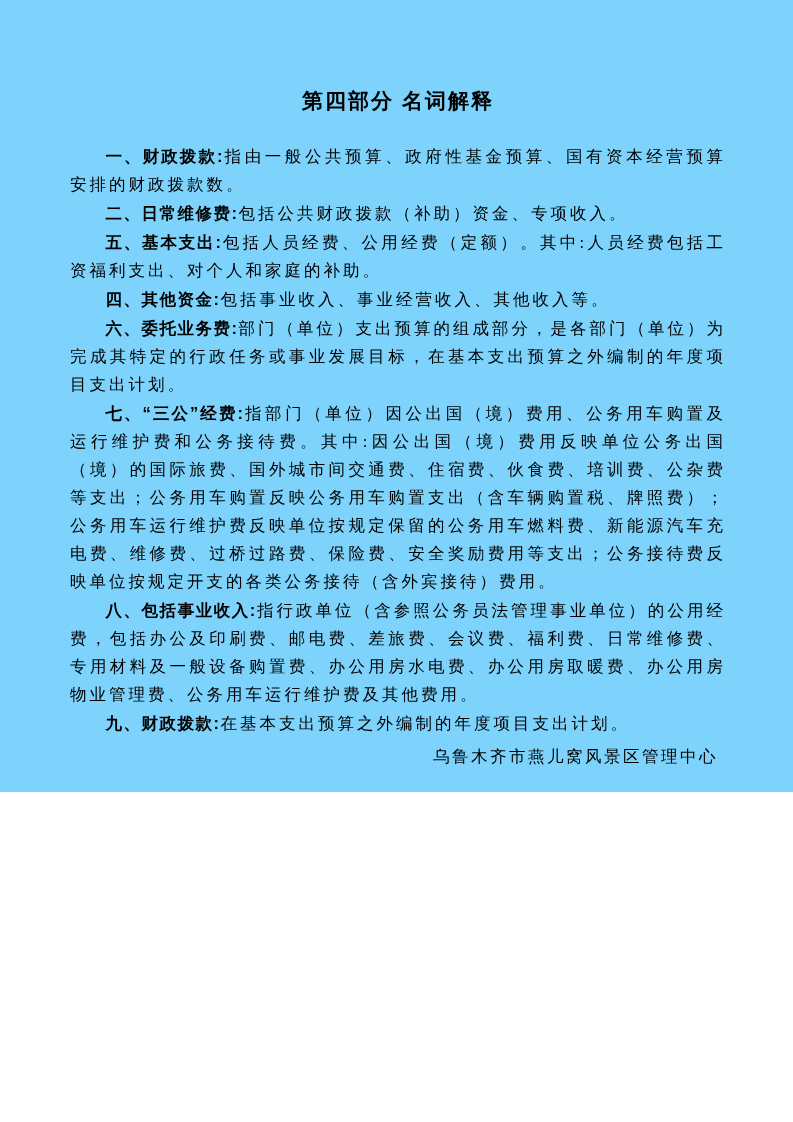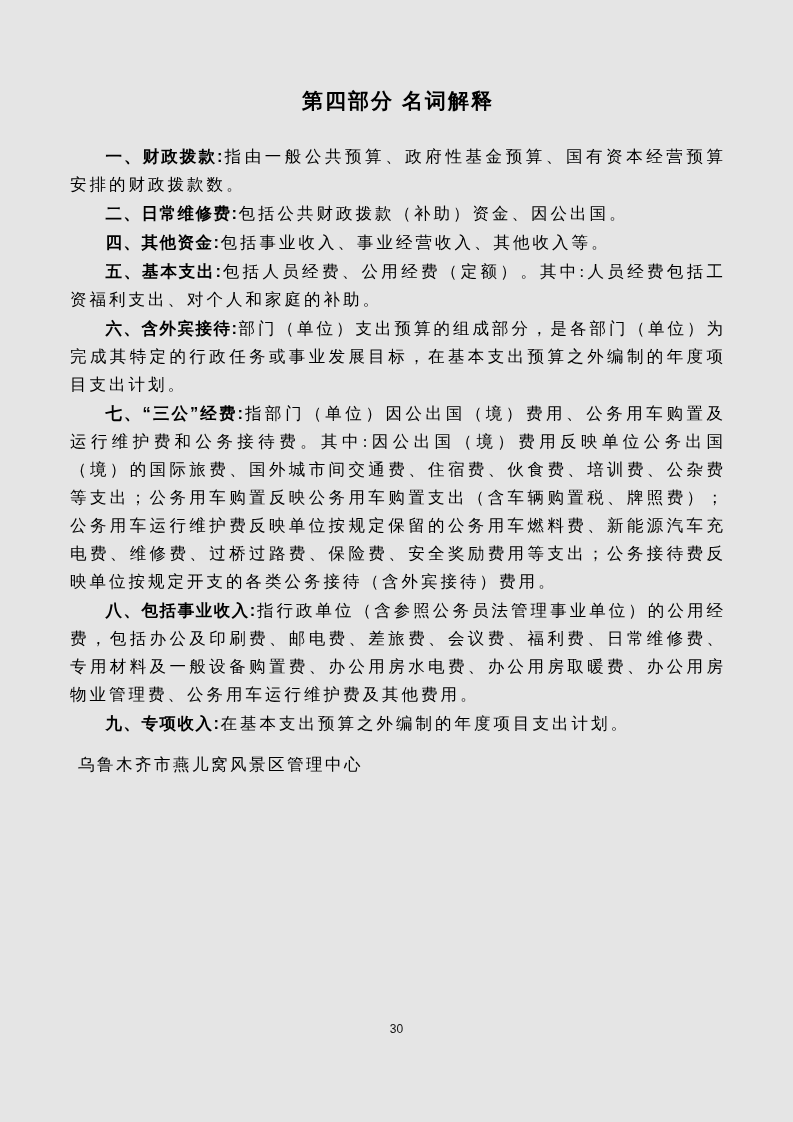--- a/index.html
+++ b/index.html
@@ -3,22 +3,22 @@
 <meta charset="utf-8">
 <style>
   html, body {
     margin: 0;
     padding: 0;
     background: #ffffff;
   }
   .page {
     position: relative;
     width: 793px;
-    height: 1122px;
-    background: #e5e5e5;
+    height: 792px;
+    background: #7dd3fc;
     color: #000000;
     font-family: "Liberation Serif", "DejaVu Serif", serif;
     overflow: hidden;
   }
   .content {
     position: absolute;
     left: 70px;
     top: 86px;
     width: 656px;
   }
@@ -39,25 +39,25 @@
     text-align: justify;
     text-indent: 2.15em;
     word-break: break-all;
   }
   .term {
     font-weight: 700;
     font-family: "Liberation Sans", "DejaVu Sans", sans-serif;
     letter-spacing: 1.5px;
   }
   .sign {
-    margin: 8px;
+    margin: 0;
     font-size: 16.5px;
     line-height: 38px;
     letter-spacing: 2.5px;
-    text-align: left;
+    text-align: right;
     padding-right: 8px;
   }
   .sign.date {
     padding-right: 12px;
   }
   .page-number {
     position: absolute;
     top: 1022px;
     left: 0;
     width: 100%;
@@ -70,33 +70,33 @@
 </head>
 <body>
 
 <div class="page">
   <div class="content">
 
     <h1 class="title">第四部分 名词解释</h1>
 
     <p class="para"><span class="term">一、财政拨款:</span><span>指由一般公共预算、政府性基金预算、国有资本经营预算安排的财政拨款数。</span></p>
 
-    <p class="para"><span class="term">二、日常维修费:</span><span>包括公共财政拨款（补助）资金、因公出国。</span></p>
+    <p class="para"><span class="term">二、日常维修费:</span><span>包括公共财政拨款（补助）资金、专项收入。</span></p>
 
+
+    <p class="para"><span class="term">五、基本支出:</span><span>包括人员经费、公用经费（定额）。其中:人员经费包括工资福利支出、对个人和家庭的补助。</span></p>
 
     <p class="para"><span class="term">四、其他资金:</span><span>包括事业收入、事业经营收入、其他收入等。</span></p>
 
-    <p class="para"><span class="term">五、基本支出:</span><span>包括人员经费、公用经费（定额）。其中:人员经费包括工资福利支出、对个人和家庭的补助。</span></p>
-
-    <p class="para"><span class="term">六、含外宾接待:</span><span>部门（单位）支出预算的组成部分，是各部门（单位）为完成其特定的行政任务或事业发展目标，在基本支出预算之外编制的年度项目支出计划。</span></p>
+    <p class="para"><span class="term">六、委托业务费:</span><span>部门（单位）支出预算的组成部分，是各部门（单位）为完成其特定的行政任务或事业发展目标，在基本支出预算之外编制的年度项目支出计划。</span></p>
 
     <p class="para"><span class="term">七、“三公”经费:</span><span>指部门（单位）因公出国（境）费用、公务用车购置及运行维护费和公务接待费。其中:因公出国（境）费用反映单位公务出国（境）的国际旅费、国外城市间交通费、住宿费、伙食费、培训费、公杂费等支出；公务用车购置反映公务用车购置支出（含车辆购置税、牌照费）；公务用车运行维护费反映单位按规定保留的公务用车燃料费、新能源汽车充电费、维修费、过桥过路费、保险费、安全奖励费用等支出；公务接待费反映单位按规定开支的各类公务接待（含外宾接待）费用。</span></p>
 
     <p class="para"><span class="term">八、包括事业收入:</span><span>指行政单位（含参照公务员法管理事业单位）的公用经费，包括办公及印刷费、邮电费、差旅费、会议费、福利费、日常维修费、专用材料及一般设备购置费、办公用房水电费、办公用房取暖费、办公用房物业管理费、公务用车运行维护费及其他费用。</span></p>
 
-    <p class="para"><span class="term">九、专项收入:</span><span>在基本支出预算之外编制的年度项目支出计划。</span></p>
+    <p class="para"><span class="term">九、财政拨款:</span><span>在基本支出预算之外编制的年度项目支出计划。</span></p>
 
     <p class="sign">乌鲁木齐市燕儿窝风景区管理中心</p>
 
   </div>
 
   <div class="page-number">30</div>
 </div>
 
 </body></html>

